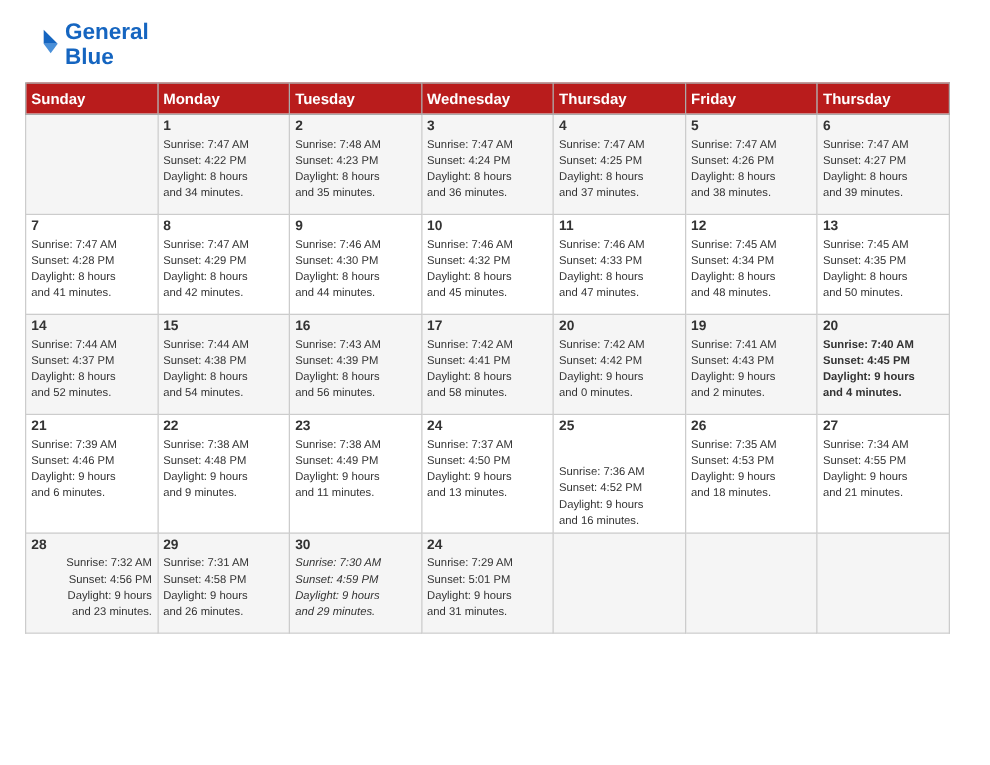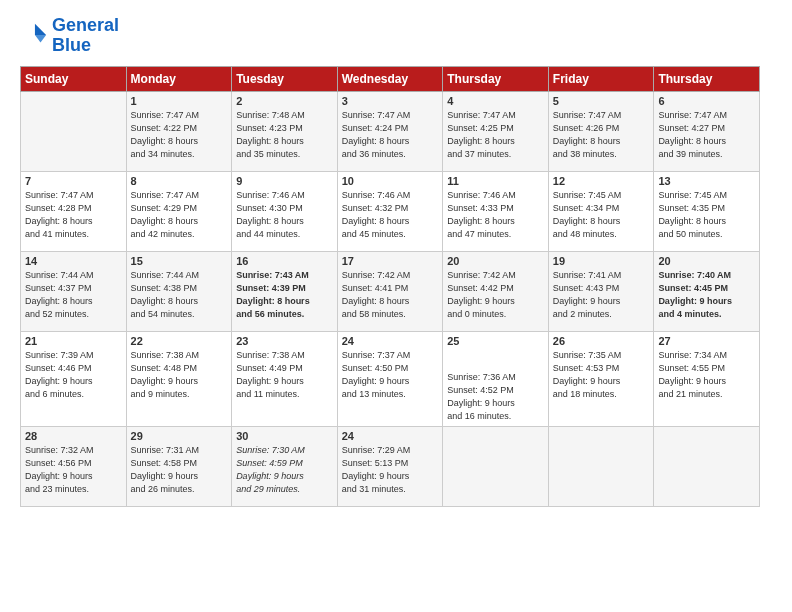--- a/index.html
+++ b/index.html
@@ -231,21 +231,21 @@
           </td>
           <td>
             <span class="day-num">15</span>
             <div class="cell-content" style="white-space: pre-line;">Sunrise: 7:44 AM
 Sunset: 4:38 PM
 Daylight: 8 hours
 and 54 minutes.</div>
           </td>
           <td>
             <span class="day-num">16</span>
-            <div class="cell-content" style="white-space: pre-line; font-weight: bold;">Sunrise: 7:43 AM
+            <div class="cell-content" style="white-space: pre-line;">Sunrise: 7:43 AM
 Sunset: 4:39 PM
 Daylight: 8 hours
 and 56 minutes.</div>
           </td>
           <td>
             <span class="day-num">17</span>
             <div class="cell-content" style="white-space: pre-line;">Sunrise: 7:42 AM
 Sunset: 4:41 PM
 Daylight: 8 hours
 and 58 minutes.</div>
@@ -319,21 +319,21 @@
             <span class="day-num">27</span>
             <div class="cell-content" style="white-space: pre-line;">Sunrise: 7:34 AM
 Sunset: 4:55 PM
 Daylight: 9 hours
 and 21 minutes.</div>
           </td>
         </tr>
         <tr>
           <td>
             <span class="day-num">28</span>
-            <div class="cell-content" style="white-space: pre-line;">Sunrise: 7:32 AM
+            <div class="cell-content" style="white-space: pre-line; text-align: right;">Sunrise: 7:32 AM
 Sunset: 4:56 PM
 Daylight: 9 hours
 and 23 minutes.</div>
           </td>
           <td>
             <span class="day-num">29</span>
             <div class="cell-content" style="white-space: pre-line;">Sunrise: 7:31 AM
 Sunset: 4:58 PM
 Daylight: 9 hours
 and 26 minutes.</div>
@@ -341,21 +341,21 @@
           <td>
             <span class="day-num">30</span>
             <div class="cell-content" style="white-space: pre-line; font-style: italic;">Sunrise: 7:30 AM
 Sunset: 4:59 PM
 Daylight: 9 hours
 and 29 minutes.</div>
           </td>
           <td>
             <span class="day-num">24</span>
             <div class="cell-content" style="white-space: pre-line;">Sunrise: 7:29 AM
-Sunset: 5:13 PM
+Sunset: 5:01 PM
 Daylight: 9 hours
 and 31 minutes.</div>
           </td>
           <td></td>
           <td></td>
           <td></td>
         </tr>
       </tbody>
   </table>
 </div>

